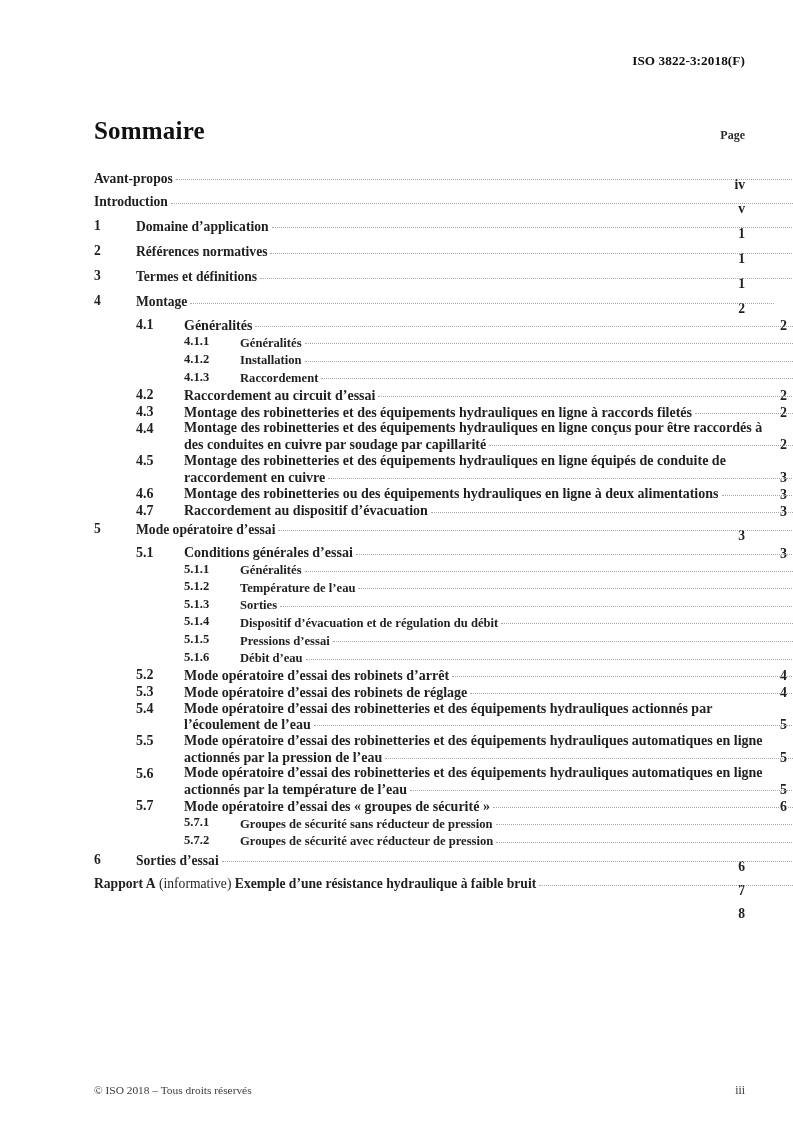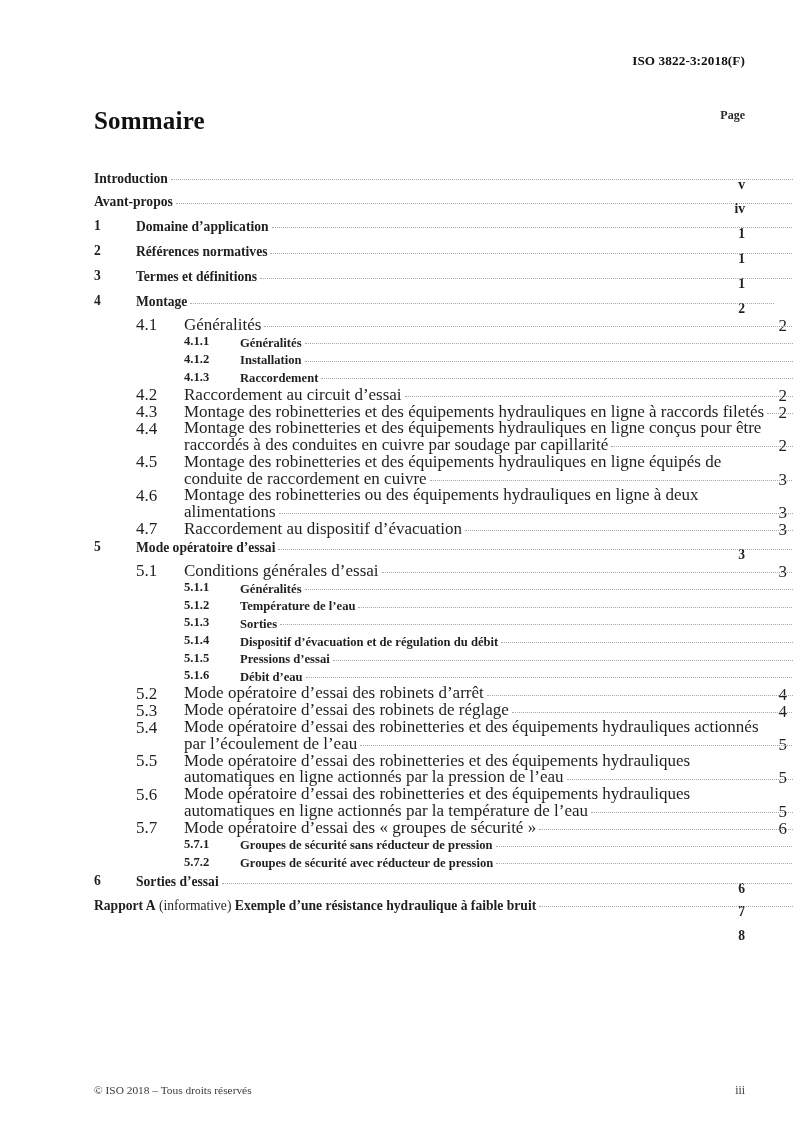--- a/index.html
+++ b/index.html
@@ -32,25 +32,25 @@
     text-align: right;
     font-weight: bold;
     font-size: 13.2px;
     letter-spacing: 0.1px;
     color: #111111;
   }
 
   
   .title-row {
     position: absolute;
-    top: 96px;
+    top: 106px;
     left: 94px;
     right: 48px;
     display: flex;
-    align-items: flex-start;
+    align-items: flex-end;
     justify-content: space-between;
   }
   .toc-title {
     font-weight: bold;
     font-size: 25px;
     letter-spacing: 0.2px;
     color: #111111;
     line-height: 1;
   }
   .page-col-label {
@@ -126,21 +126,21 @@
     right: 0;
     bottom: 0.22em;
     border-bottom: 1px dotted #a8a8a8;
   }
 
   
   .lvl0 { margin-bottom: 0px; }
   .lvl0 .lbl .t, .lvl0 .num { font-weight: bold; font-size: 13.6px; }
   .lvl0 .pg { font-weight: bold; font-size: 13.6px; }
 
-  .lvl1 .num, .lvl1 .lbl .t, .lvl1 .pg { font-weight: normal; font-size: 17px; }
+  .lvl1 .num, .lvl1 .lbl .t, .lvl1 .pg { font-weight: bold; font-size: 14px; }
   .lvl2 .num, .lvl2 .lbl .t, .lvl2 .pg { font-weight: bold; font-size: 12.6px; }
 
   
   .d-front { --numw: 0px;   height: 23.3px; }
   .d1      { --numw: 42px;  height: 23.6px; }
   .d2      { --numw: 48px;  line-height: 15.6px; padding-top: 0px; }
   .d3      { --numw: 56px;  line-height: 15.3px; }
   .d-annex { --numw: 0px;   height: 23.6px; }
 
   .d2 .num, .d3 .num { padding-top: 0.5px; }
@@ -182,27 +182,27 @@
   <div class="doc-header">ISO 3822-3:2018(F)</div>
 
   <div class="title-row">
     <div class="toc-title">Sommaire</div>
     <div class="page-col-label">Page</div>
   </div>
 
   <div class="toc" id="toc-container">
       <div class="row d-front frontmatter ind1 lvl0">
         <div class="num"></div>
+        <div class="lbl"><span class="t">Avant-propos</span><span class="fill"></span></div>
+        <div class="pg">iv</div>
+      </div>
+      <div class="row d-front frontmatter ind1 lvl0">
+        <div class="num"></div>
         <div class="lbl"><span class="t">Introduction</span><span class="fill"></span></div>
         <div class="pg">v</div>
-      </div>
-      <div class="row d-front frontmatter ind1 lvl0">
-        <div class="num"></div>
-        <div class="lbl"><span class="t">Avant-propos</span><span class="fill"></span></div>
-        <div class="pg">iv</div>
       </div>
       <div class="row d1 ind1 lvl0 gap-above">
         <div class="num">1</div>
         <div class="lbl"><span class="t">Domaine d’application</span><span class="fill"></span></div>
         <div class="pg">1</div>
       </div>
       <div class="row d1 ind1 lvl0 gap-above">
         <div class="num">2</div>
         <div class="lbl"><span class="t">Références normatives</span><span class="fill"></span></div>
         <div class="pg">1</div>

